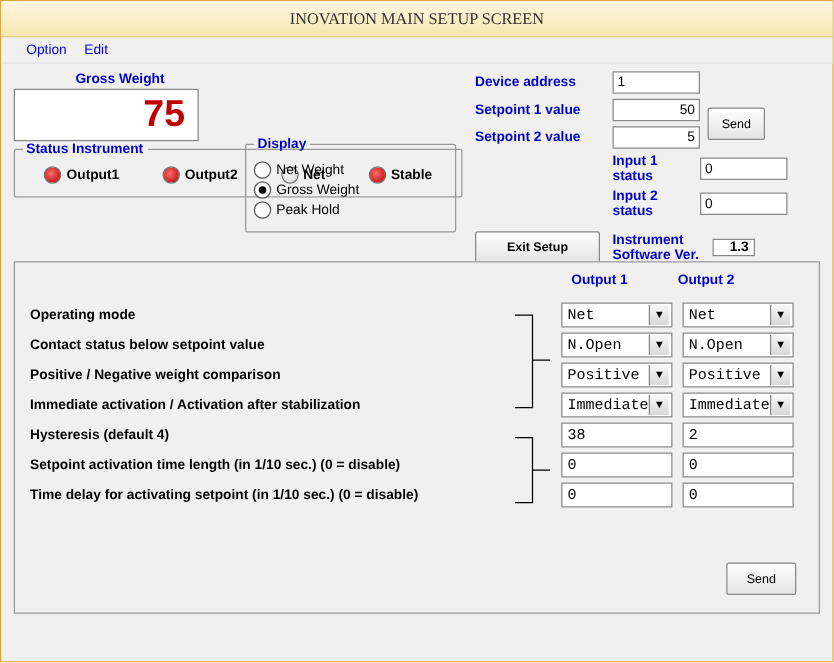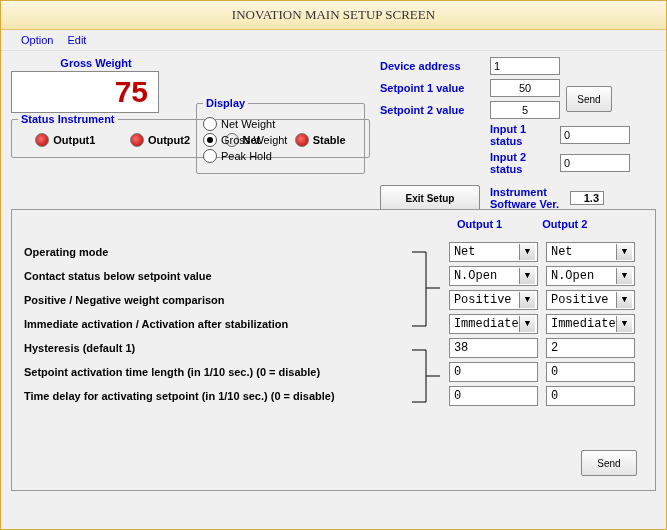--- a/index.html
+++ b/index.html
@@ -65,21 +65,21 @@
     padding-right: 10px;
     box-sizing: border-box;
     font-size: 30px;
     font-weight: bold;
     color: #c00000;
     font-family: Arial, sans-serif;
   }
   .display-radio {
     position: absolute;
     left: 195px;
-    top: 46px;
+    top: 58px;
   }
   fieldset.small-fs {
     border: 1px solid #999;
     border-radius: 2px;
     margin: 0;
     padding: 6px 6px 8px 6px;
   }
   fieldset.small-fs legend {
     color: #0000cc;
     font-weight: bold;
@@ -128,21 +128,21 @@
   .txt-in {
     height: 18px;
     width: 70px;
     border: 1px solid #888;
     background: #fff;
     box-sizing: border-box;
     padding: 0 3px;
     font-family: Tahoma, Arial, sans-serif;
     font-size: 11px;
   }
-  .txt-in.right { text-align: center; }
+  .txt-in.right { text-align: right; }
   .btn {
     height: 26px;
     border: 1px solid #888;
     background: linear-gradient(#fefefe, #e4e4e4);
     border-radius: 2px;
     display: inline-flex;
     align-items: center;
     justify-content: center;
     font-family: Tahoma, Arial, sans-serif;
     font-size: 10px;
@@ -390,21 +390,21 @@
         <div class="combo">
             <span>Immediate</span>
             <span class="arrow">▼</span>
           </div>
         <div class="combo">
             <span>Immediate</span>
             <span class="arrow">▼</span>
           </div>
       </div>
       <div class="relay-row">
-        <span class="lbl">Hysteresis (default 1)</span>
+        <span class="lbl">Hysteresis (default 4)</span>
         <span style="width:30px;"></span>
         <div class="nbox">38</div>
         <div class="nbox">2</div>
       </div>
       <div class="relay-row">
         <span class="lbl">Setpoint activation time length (in 1/10 sec.) (0 = disable)</span>
         <span style="width:30px;"></span>
         <div class="nbox">0</div>
         <div class="nbox">0</div>
       </div>

